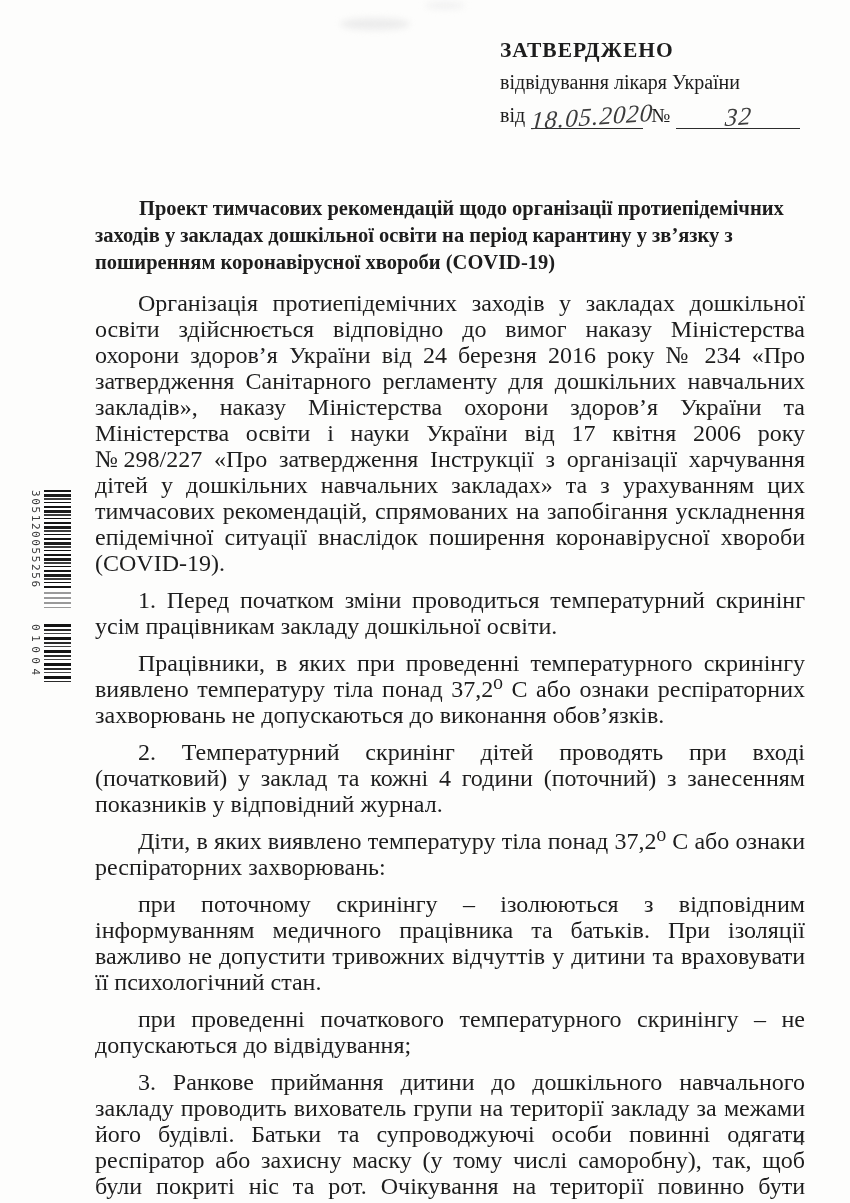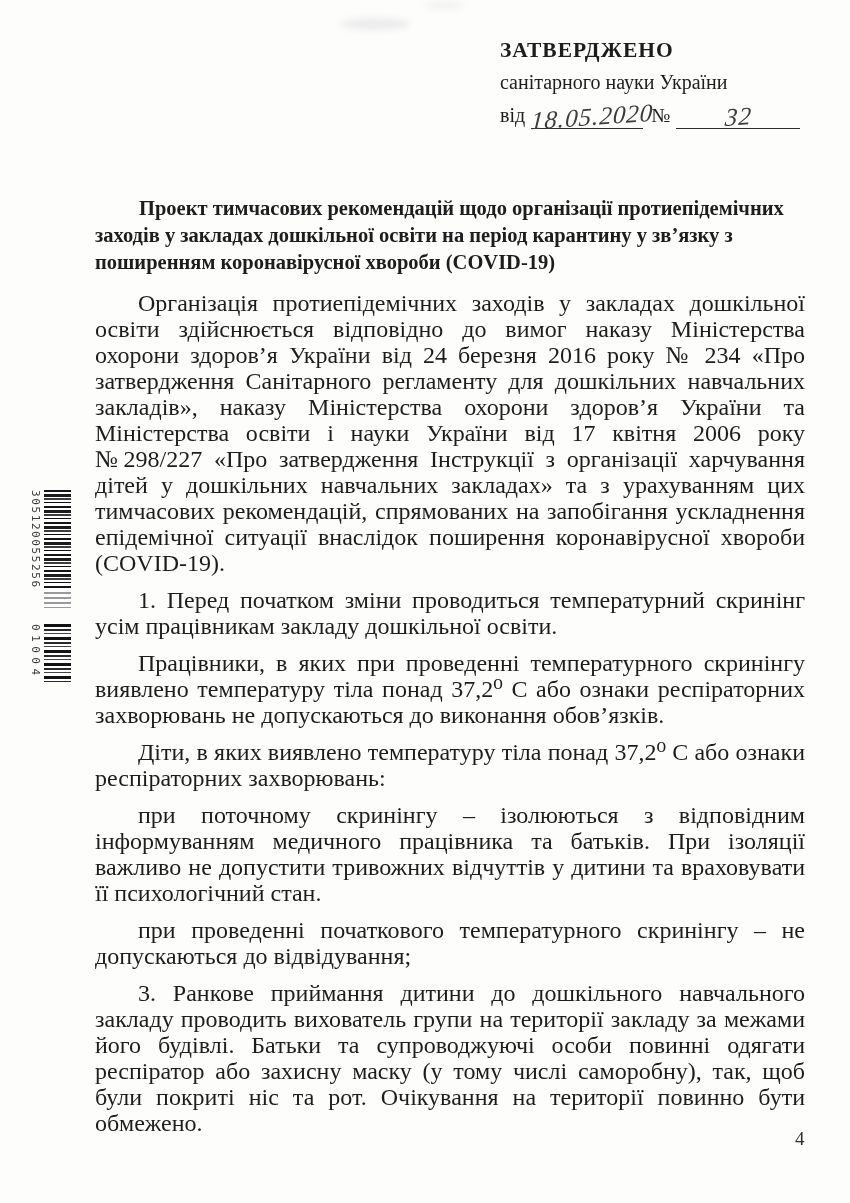--- a/index.html
+++ b/index.html
@@ -118,34 +118,35 @@
     </div>
     <div class="bc-gap"></div>
     <div class="bc-group">
       <span class="bc-digits tail">01004</span>
       <div class="bc-bars bars-dark-2"></div>
     </div>
   </div>
 
   <div class="approval">
     <div class="approval-heading">ЗАТВЕРДЖЕНО</div>
-    <div class="approval-line">санітарного науки України</div>
+    <div class="approval-line">відвідування лікаря України</div>
     <div class="approval-dateline">
       <span class="date-prefix">від</span>
       <span class="uline date-line"><span class="handwritten">18.05.2020</span></span>
       <span class="num-prefix">№</span>
       <span class="uline num-line"><span class="handwritten">32</span></span>
     </div>
   </div>
 
   <div class="content">
     <h1 class="doc-title">Проект тимчасових рекомендацій щодо організації протиепідемічних заходів у закладах дошкільної освіти на період карантину у зв’язку з поширенням коронавірусної хвороби (COVID-19)</h1>
     <p>Організація протиепідемічних заходів у закладах дошкільної освіти здійснюється відповідно до вимог наказу Міністерства охорони здоров’я України від 24 березня 2016 року № 234 «Про затвердження Санітарного регламенту для дошкільних навчальних закладів», наказу Міністерства охорони здоров’я України та Міністерства освіти і науки України від 17 квітня 2006 року №298/227 «Про затвердження Інструкції з організації харчування дітей у дошкільних навчальних закладах» та з урахуванням цих тимчасових рекомендацій, спрямованих на запобігання ускладнення епідемічної ситуації внаслідок поширення коронавірусної хвороби (COVID-19).</p>
     <p>1. Перед початком зміни проводиться температурний скринінг усім працівникам закладу дошкільної освіти.</p>
     <p>Працівники, в яких при проведенні температурного скринінгу виявлено температуру тіла понад 37,2⁰ С або ознаки респіраторних захворювань не допускаються до виконання обов’язків.</p>
+    <p>2. Температурний скринінг дітей проводять при вході (початковий) у заклад та кожні 4 години (поточний) з занесенням показників у відповідний журнал.</p>
     <p>Діти, в яких виявлено температуру тіла понад 37,2⁰ С або ознаки респіраторних захворювань:</p>
     <p>при поточному скринінгу – ізолюються з відповідним інформуванням медичного працівника та батьків. При ізоляції важливо не допустити тривожних відчуттів у дитини та враховувати її психологічний стан.</p>
     <p>при проведенні початкового температурного скринінгу – не допускаються до відвідування;</p>
     <p>3. Ранкове приймання дитини до дошкільного навчального закладу проводить вихователь групи на території закладу за межами його будівлі. Батьки та супроводжуючі особи повинні одягати респіратор або захисну маску (у тому числі саморобну), так, щоб були покриті ніс та рот. Очікування на території повинно бути обмежено.</p>
   </div>
 
   <div class="page-number">4</div>
 
 </div>
 

